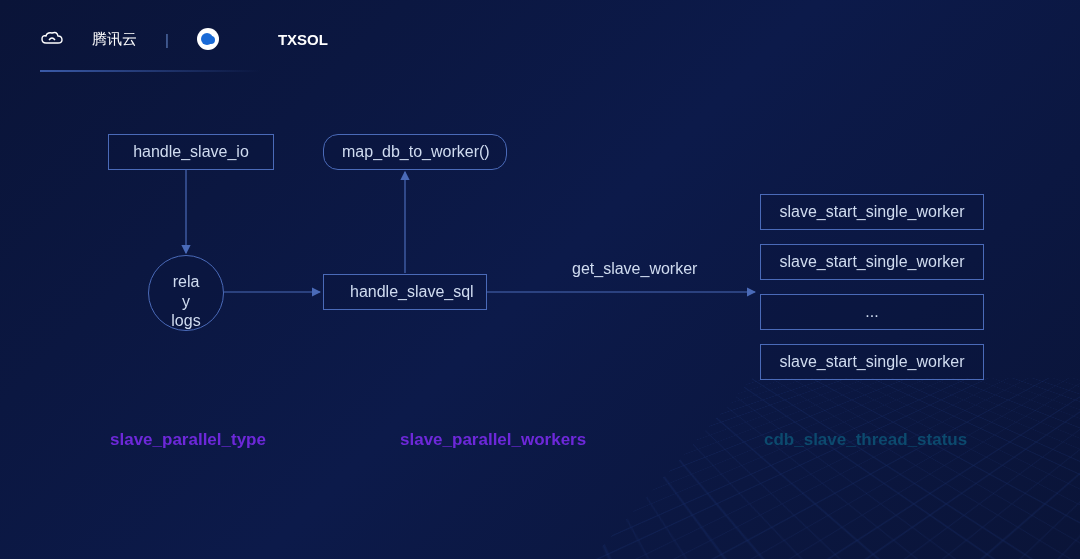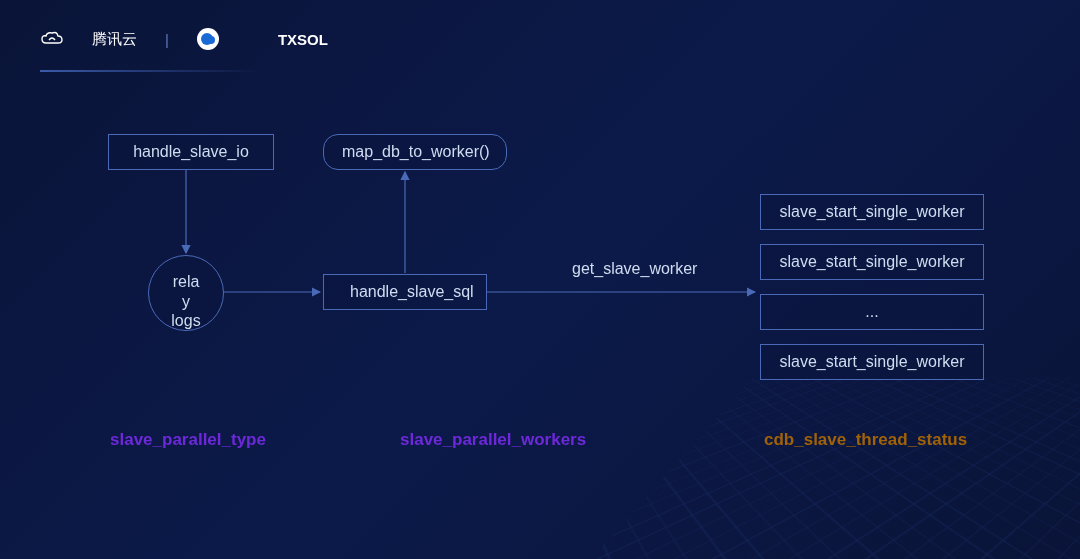--- a/index.html
+++ b/index.html
@@ -121,21 +121,21 @@
       color: #d0dcf0;
       font-size: 16px;
     }
     .footer-label {
       position: absolute;
       color: #6d28d9;
       font-size: 17px;
       font-weight: bold;
     }
     .footer-label.blue {
-      color: #a16207;
+      color: #0c4a6e;
     }
     
     .arrows {
       position: absolute;
       left: 0;
       top: 0;
       width: 1080px;
       height: 559px;
       pointer-events: none;
     }

